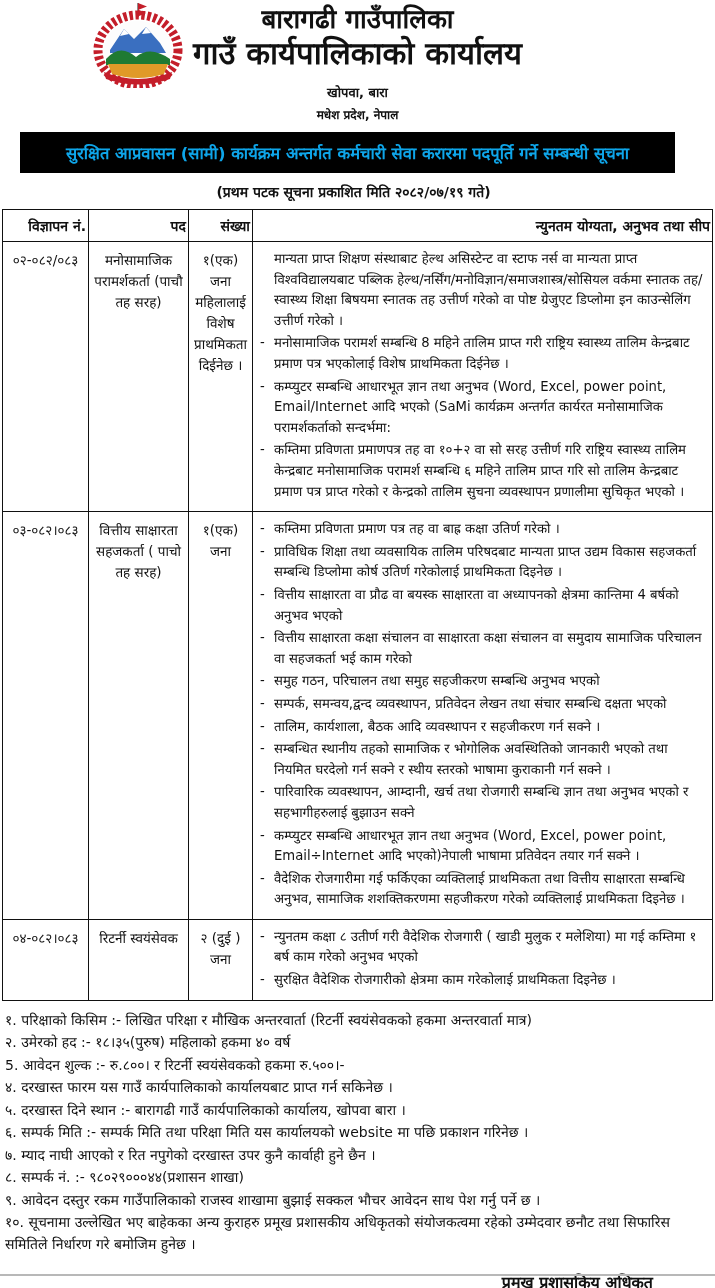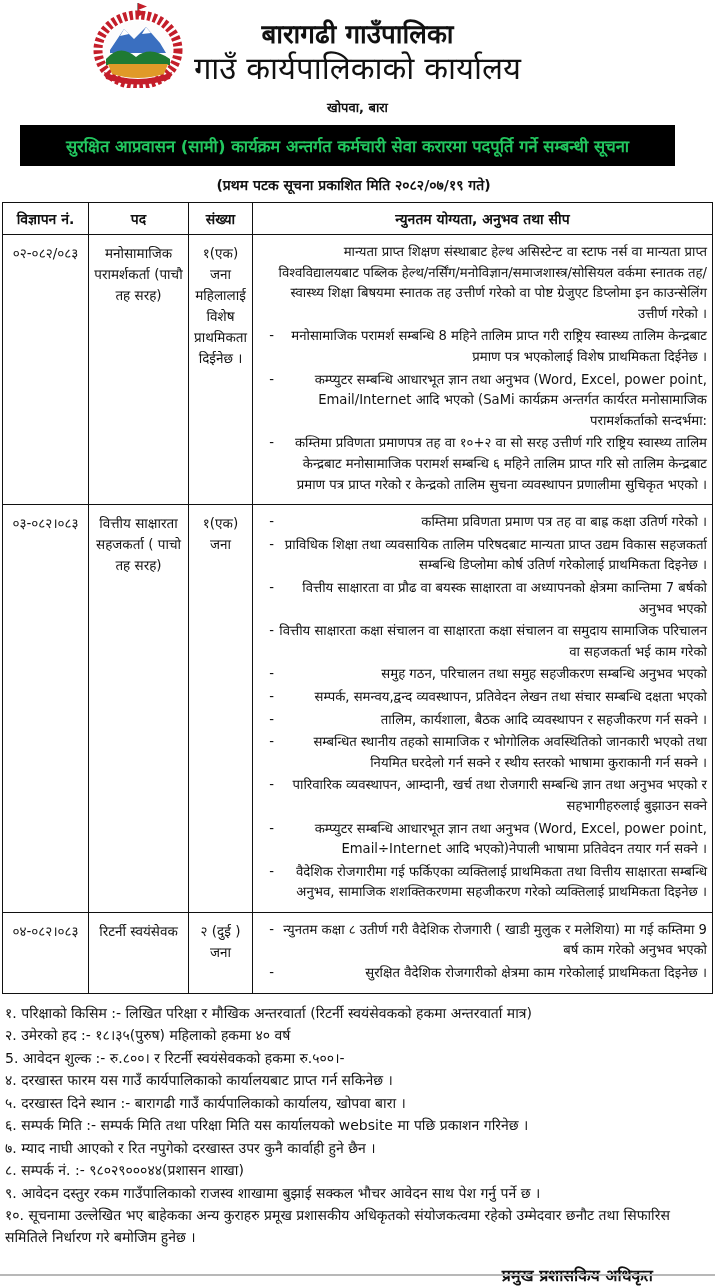--- a/index.html
+++ b/index.html
@@ -14,53 +14,53 @@
     width: 715px;
     height: 1288px;
     overflow: hidden;
     background: #ffffff;
     box-sizing: border-box;
   }
   
   .doc-header {
     position: relative;
     text-align: center;
-    padding-top: 20px;
+    padding-top: 5px;
   }
   .emblem {
     position: absolute;
     left: 86px;
     top: 2px;
     width: 104px;
     height: 86px;
   }
   .title-main {
     font-size: 26px;
     font-weight: bold;
     line-height: 1.15;
   }
   .title-office {
     font-size: 31px;
-    font-weight: normal;
+    font-weight: bold;
     line-height: 1.2;
   }
   .title-address {
     font-size: 13px;
     font-weight: bold;
     margin-top: 11px;
   }
   .title-province {
     font-size: 12px;
     font-weight: bold;
     margin-top: 5px;
   }
   
   .banner {
     background: #000000;
-    color: #22c55e;
+    color: #0ea5e9;
     font-weight: bold;
     font-size: 16.5px;
     text-align: center;
     margin: 9px 40px 0 20px;
     padding: 9px 4px;
   }
   .pubdate {
     text-align: center;
     font-size: 14px;
     font-weight: bold;
@@ -75,34 +75,34 @@
   }
   table.vacancy th, table.vacancy td {
     border: 1.5px solid #111111;
     vertical-align: top;
     box-sizing: border-box;
   }
   table.vacancy th {
     font-size: 14px;
     font-weight: bold;
     padding: 6px 2px;
-    text-align: center;
+    text-align: right;
   }
   td.cell-center {
     text-align: center;
     font-size: 13.5px;
     line-height: 1.55;
     padding: 8px 3px;
   }
   td.qual-cell {
     font-size: 13.2px;
     line-height: 1.56;
     padding: 7px 5px 7px 7px;
   }
-  .qual { display: flex; margin: 0 0 2px 0; text-align: right; }
+  .qual { display: flex; margin: 0 0 2px 0; }
   .qual .mark { flex: 0 0 14px; width: 14px; }
   .qual .qtext { flex: 1 1 auto; }
   
   .notes {
     margin: 9px 5px 16px 5px;
     font-size: 14px;
   }
   .note {
     line-height: 21.5px;
     margin: 1px 0;
@@ -139,20 +139,21 @@
         <path d="M38 27 L43 32 L34 34 Z" fill="#ffffff"></path>
         <path d="M60 25 L65 31 L56 32 Z" fill="#ffffff"></path>
         <path d="M20 57 Q34 41 50 55 Q64 43 84 57 L84 63 L20 63 Z" fill="#1f7a33"></path>
         <path d="M22 62 L82 62 L78 72 Q52 80 26 72 Z" fill="#e09a28"></path>
         <path d="M18 70 Q52 84 86 70 L84 77 Q52 88 20 77 Z" fill="#c41e2a"></path>
       </svg>
     </div>
     <div class="title-main">बारागढी गाउँपालिका</div>
     <div class="title-office">गाउँ कार्यपालिकाको कार्यालय</div>
     <div class="title-address">खोपवा, बारा</div>
+    <div class="title-province">मधेश प्रदेश, नेपाल</div>
   </header>
 
   <div class="banner">सुरक्षित आप्रवासन (सामी) कार्यक्रम अन्तर्गत कर्मचारी सेवा करारमा पदपूर्ति गर्ने सम्बन्धी सूचना</div>
 
   <div class="pubdate">(प्रथम पटक सूचना प्रकाशित मिति २०८२/०७/१९ गते)</div>
 
   <table class="vacancy">
     <colgroup>
       <col style="width:86px">
       <col style="width:100px">
@@ -199,21 +200,21 @@
             <div class="qual">
               <span class="mark">-</span>
               <span class="qtext">कम्तिमा प्रविणता प्रमाण पत्र तह वा बाह्र कक्षा उतिर्ण गरेको ।</span>
             </div>
             <div class="qual">
               <span class="mark">-</span>
               <span class="qtext">प्राविधिक शिक्षा तथा व्यवसायिक तालिम परिषदबाट मान्यता प्राप्त उद्यम विकास सहजकर्ता सम्बन्धि डिप्लोमा कोर्ष उतिर्ण गरेकोलाई प्राथमिकता दिइनेछ ।</span>
             </div>
             <div class="qual">
               <span class="mark">-</span>
-              <span class="qtext">वित्तीय साक्षारता वा प्रौढ वा बयस्क साक्षारता वा अध्यापनको क्षेत्रमा कान्तिमा 7 बर्षको अनुभव भएको</span>
+              <span class="qtext">वित्तीय साक्षारता वा प्रौढ वा बयस्क साक्षारता वा अध्यापनको क्षेत्रमा कान्तिमा 4 बर्षको अनुभव भएको</span>
             </div>
             <div class="qual">
               <span class="mark">-</span>
               <span class="qtext">वित्तीय साक्षारता कक्षा संचालन वा साक्षारता कक्षा संचालन वा समुदाय सामाजिक परिचालन वा सहजकर्ता भई काम गरेको</span>
             </div>
             <div class="qual">
               <span class="mark">-</span>
               <span class="qtext">समुह गठन, परिचालन तथा समुह सहजीकरण सम्बन्धि अनुभव भएको</span>
             </div>
             <div class="qual">
@@ -242,21 +243,21 @@
             </div>
           </td>
         </tr>
         <tr>
           <td class="cell-center">०४-०८२।०८३</td>
           <td class="cell-center">रिटर्नी स्वयंसेवक</td>
           <td class="cell-center">२ (दुई ) जना</td>
           <td class="qual-cell">
             <div class="qual">
               <span class="mark">-</span>
-              <span class="qtext">न्युनतम कक्षा ८ उतीर्ण गरी वैदेशिक रोजगारी ( खाडी मुलुक र मलेशिया) मा गई कम्तिमा 9 बर्ष काम गरेको अनुभव भएको</span>
+              <span class="qtext">न्युनतम कक्षा ८ उतीर्ण गरी वैदेशिक रोजगारी ( खाडी मुलुक र मलेशिया) मा गई कम्तिमा १ बर्ष काम गरेको अनुभव भएको</span>
             </div>
             <div class="qual">
               <span class="mark">-</span>
               <span class="qtext">सुरक्षित वैदेशिक रोजगारीको क्षेत्रमा काम गरेकोलाई प्राथमिकता दिइनेछ ।</span>
             </div>
           </td>
         </tr>
       </tbody>
   </table>
 

